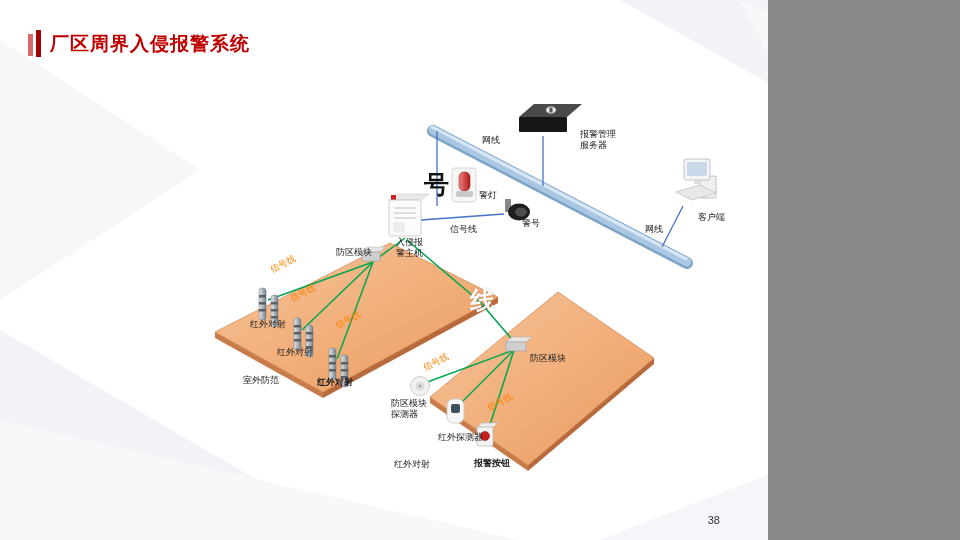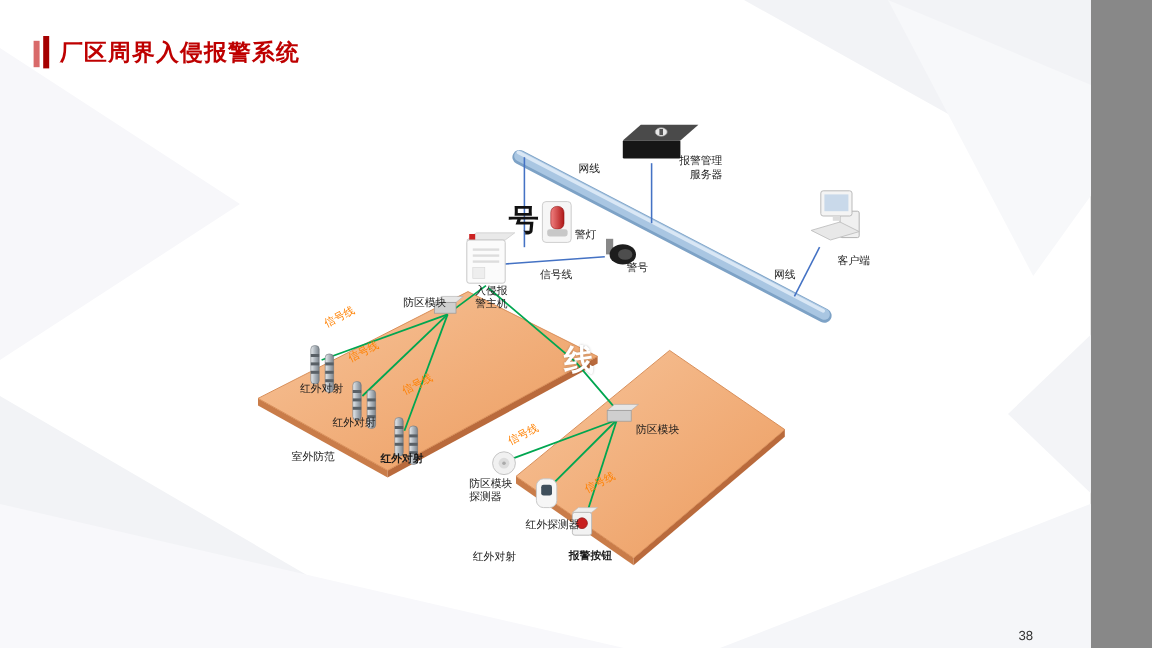--- a/index.html
+++ b/index.html
@@ -1,23 +1,23 @@
 <!DOCTYPE html>
 <html><head>
 <meta charset="utf-8">
 <style>
   html,body{margin:0;padding:0;}
   body{font-family:"Liberation Sans","DejaVu Sans",sans-serif;background:#888;}
-  .slide{position:relative;width:909px;height:540px;background:#ffffff;overflow:hidden;}
+  .slide{position:relative;width:768px;height:540px;background:#ffffff;overflow:hidden;}
   .bgpoly{position:absolute;pointer-events:none;}
   .title-wrap{position:absolute;left:28px;top:30px;display:flex;align-items:center;z-index:5;}
   .tbar1{width:5px;height:22px;background:#d96a6a;margin-right:3px;margin-top:2px;}
   .tbar2{width:5px;height:27px;background:#a50000;margin-right:9px;}
   .title{font-size:19px;font-weight:bold;color:#be0000;letter-spacing:1px;}
-  .pagenum{position:absolute;right:48px;bottom:4px;font-size:11px;color:#333;text-align:center;}
+  .pagenum{position:absolute;right:48px;bottom:14px;font-size:11px;color:#333;text-align:center;}
   svg{position:absolute;left:0;top:0;z-index:2;}
   .lbl{position:absolute;font-size:9px;color:#1a1a1a;white-space:nowrap;z-index:6;line-height:11px;}
   .lbl-b{font-weight:bold;}
   .sig{position:absolute;font-size:9px;color:#ff8000;white-space:nowrap;z-index:6;
        transform:rotate(-27deg);transform-origin:0 50%;}
   .bigchar{position:absolute;font-size:25px;font-weight:bold;color:#111;z-index:7;line-height:25px;}
   .bigchar-w{color:#ffffff;text-shadow:0 0 2px rgba(0,0,0,0.25);}
 </style>
 </head>
 <body>
@@ -183,21 +183,21 @@
       <polygon points="477,427 482,423 498,423 493,427" fill="#eeeeee" stroke="#bbbbbb" stroke-width="0.5"></polygon>
       <rect x="477" y="427" width="16" height="19" rx="2" fill="#f2f2f2" stroke="#bbbbbb" stroke-width="0.8"></rect>
       <circle cx="485" cy="436" r="4.5" fill="#c82020" stroke="#8e1414" stroke-width="0.6"></circle>
     </g>
   </svg>
 
   <div class="bigchar" style="left:424px;top:172px;">号</div>
   <div class="bigchar bigchar-w" style="left:470px;top:288px;">线</div>
 
   <div class="lbl" style="left:482px;top:135px;">网线</div>
-  <div class="lbl" style="left:566px;top:129px;text-align:right;">
+  <div class="lbl" style="left:580px;top:129px;">
     <span>报警管理</span><br>
     <span>服务器</span>
   </div>
   <div class="lbl" style="left:698px;top:212px;">客户端</div>
   <div class="lbl" style="left:645px;top:224px;">网线</div>
   <div class="lbl" style="left:479px;top:190px;">警灯</div>
   <div class="lbl" style="left:522px;top:218px;text-align:center;">警号</div>
   <div class="lbl" style="left:450px;top:224px;">信号线</div>
   <div class="lbl" style="left:396px;top:237px;">
     <span>入侵报</span><br>

